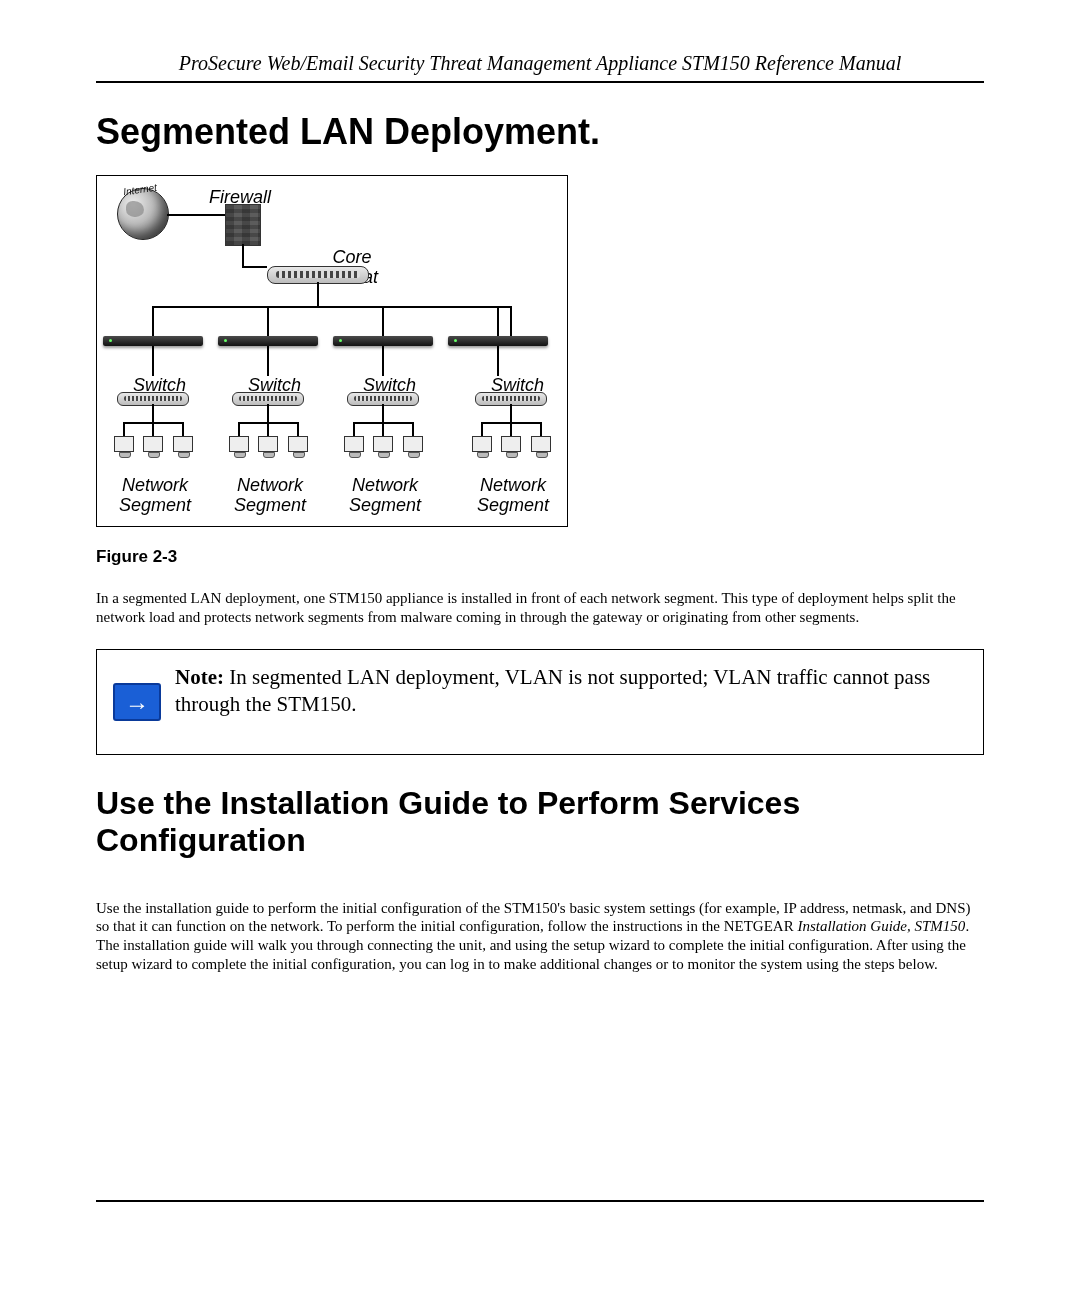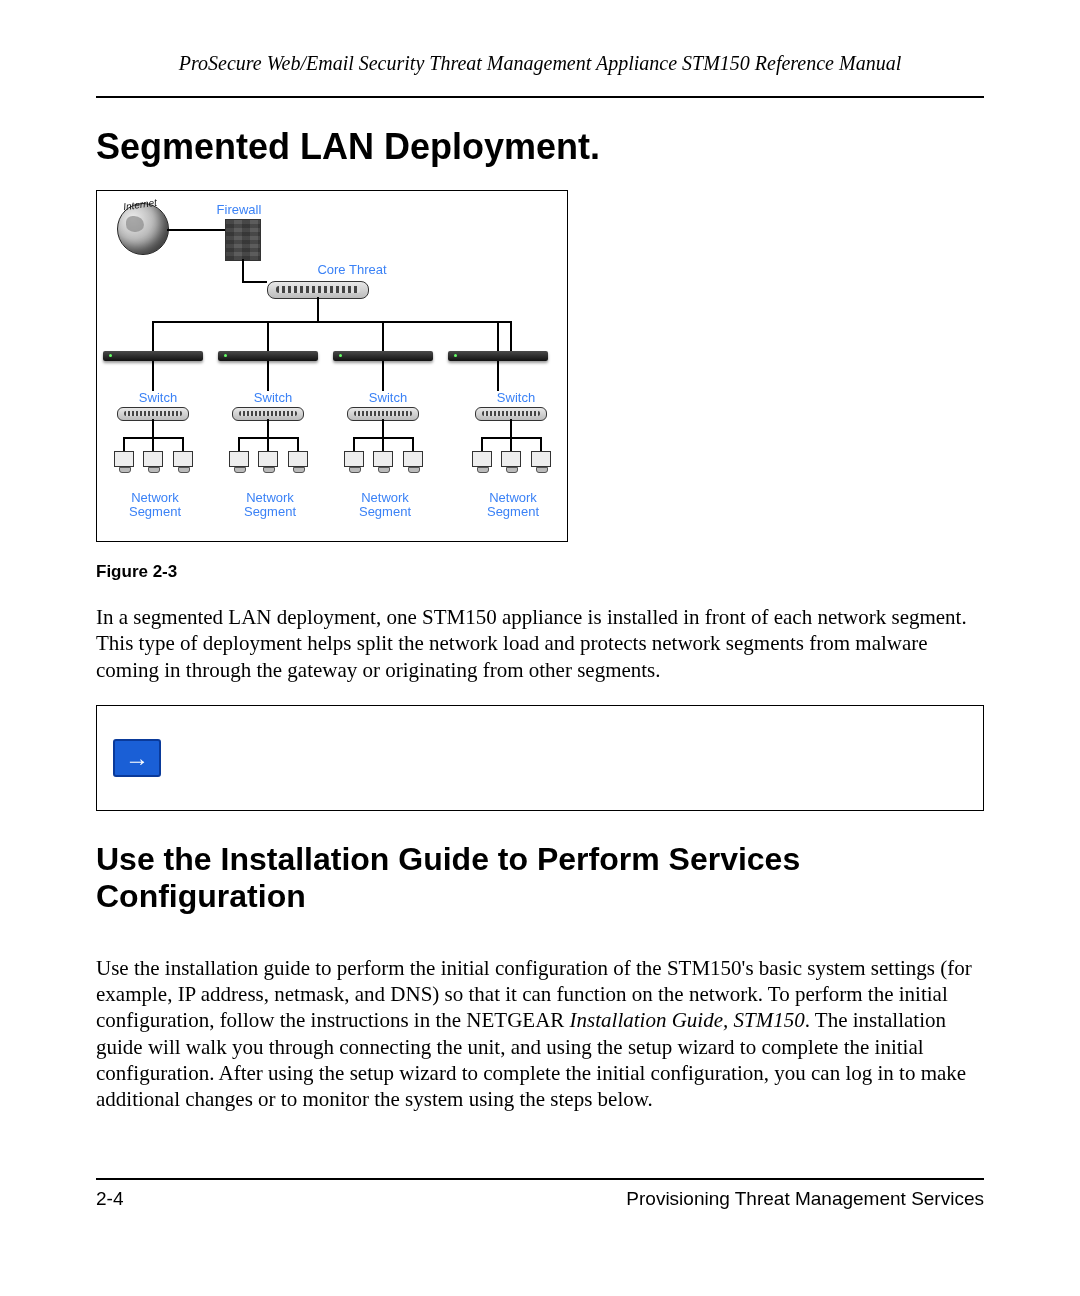--- a/index.html
+++ b/index.html
@@ -13,21 +13,21 @@
     width: 1080px;
     height: 1296px;
     position: relative;
     box-sizing: border-box;
     padding: 52px 96px 0 96px;
   }
   .running-header {
     font-style: italic;
     font-size: 20px;
     text-align: center;
-    margin-bottom: 21px;
+    margin-bottom: 6px;
     font-family: Liberation Serif, serif;
   }
   .rule {
     border: none;
     border-top: 2px solid #000;
     margin: 0 0 28px 0;
   }
   .section-heading {
     font-family: Arial, Helvetica, sans-serif;
     font-weight: bold;
@@ -43,21 +43,21 @@
   .figure-wrap {
     margin: 0 0 18px 0;
   }
   .figure-caption {
     font-family: Arial, Helvetica, sans-serif;
     font-weight: bold;
     font-size: 17px;
     margin: 20px 0 22px 0;
   }
   .body-text {
-    font-size: 21px;
+    font-size: 15px;
     line-height: 1.25;
     margin: 0 0 22px 0;
   }
   .note-box {
     border: 1.5px solid #000;
     display: flex;
     align-items: stretch;
     margin: 16px 0 26px 0;
     padding: 8px 10px;
     min-height: 88px;
@@ -124,24 +124,25 @@
     border: 1.5px solid #000;
     width: 470px;
     height: 350px;
     position: relative;
     background: #fff;
     overflow: hidden;
   }
   .d-label {
     position: absolute;
     font-family: "Segoe UI", Arial, sans-serif;
-    font-size: 13px;
-    color: #3b82f6;
+    font-size: 18px;
+    color: #000000;
     text-align: center;
     line-height: 1.1;
+    font-style: italic;
   }
   .d-line {
     position: absolute;
     background: #000;
   }
   .globe {
     position: absolute;
     width: 50px; height: 50px;
     border-radius: 50%;
     background: radial-gradient(circle at 30% 30%, #eee 0%, #bbb 40%, #444 100%);
@@ -337,29 +338,28 @@
     </div>
     <div class="figure-caption">Figure 2-3</div>
   </div>
 
   <p class="body-text">In a segmented LAN deployment, one STM150 appliance is installed in front of each network segment. This type of deployment helps split the network load and protects network segments from malware coming in through the gateway or originating from other segments.</p>
 
   <div class="note-box">
     <div class="note-icon-cell">
       <div class="note-icon">→</div>
     </div>
+    <div class="note-text">
+      <b>Note:</b><span> In segmented LAN deployment, VLAN is not supported; VLAN traffic cannot pass through the STM150.</span>
+    </div>
   </div>
 
   <div class="main-heading">Use the Installation Guide to Perform Services Configuration</div>
 
   <p class="body-text">
     <span>Use the installation guide to perform the initial configuration of the STM150's basic system settings (for example, IP address, netmask, and DNS) so that it can function on the network. To perform the initial configuration, follow the instructions in the NETGEAR </span><span class="italic">Installation Guide, STM150</span><span>. The installation guide will walk you through connecting the unit, and using the setup wizard to complete the initial configuration. After using the setup wizard to complete the initial configuration, you can log in to make additional changes or to monitor the system using the steps below.</span>
   </p>
 
   <div class="footer">
     <hr class="footer-rule">
-    <div class="footer-row">
-      <span>2-4</span>
-      <span>Provisioning Threat Management Services</span>
-    </div>
   </div>
 
 </div>
 
 </body></html>

